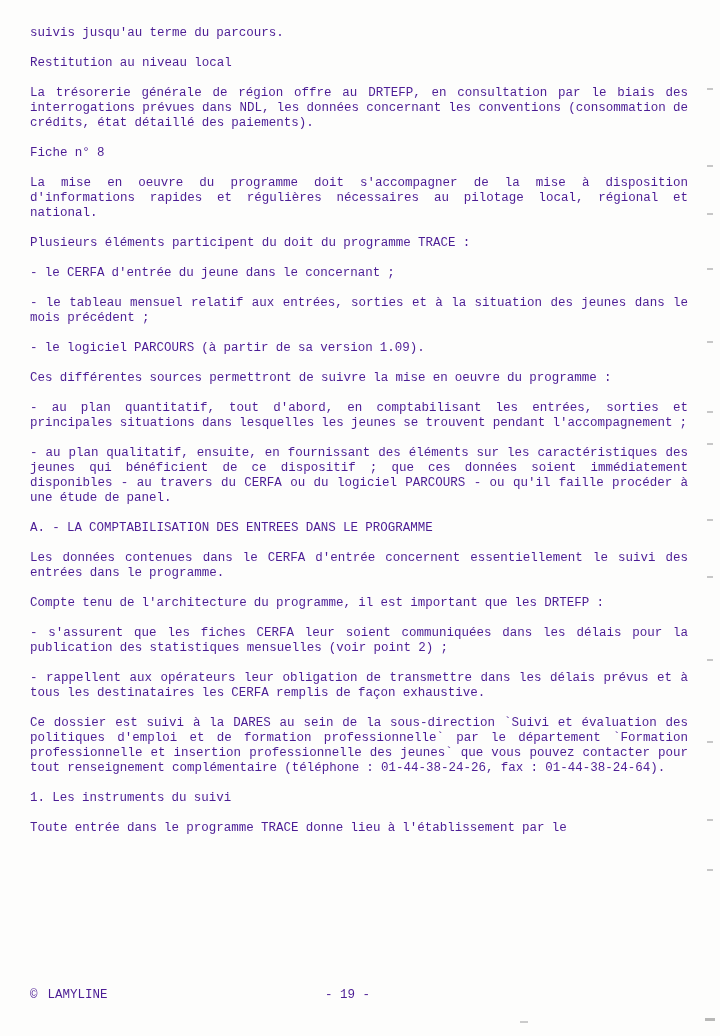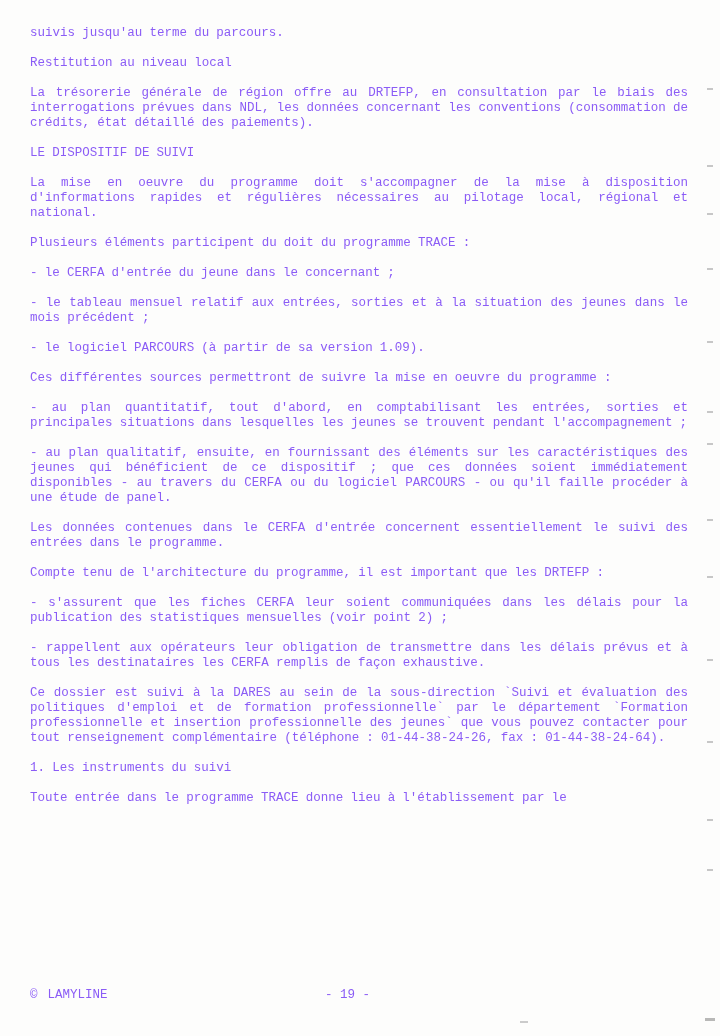--- a/index.html
+++ b/index.html
@@ -7,21 +7,21 @@
     .page {
       position: relative;
       width: 720px;
       height: 1036px;
       margin: 0 auto;
       background: #fdfdfc;
       overflow: hidden;
       font-family: "Liberation Mono", "DejaVu Sans Mono", monospace;
       font-size: 12.5px;
       line-height: 15px;
-      color: #8b5cf6;
+      color: #4c1d95;
     }
     .content {
       position: absolute;
       top: 26px;
       left: 30px;
       right: 32px;
     }
     .content p {
       margin: 0 0 15px 0;
       text-align: justify;
@@ -57,29 +57,30 @@
   </style>
 </head>
 <body>
 
 <div class="page">
 
   <div class="content">
     <p>suivis jusqu'au terme du parcours.</p>
     <p>Restitution au niveau local</p>
     <p>La trésorerie générale de région offre au DRTEFP, en consultation par le biais des interrogations prévues dans NDL, les données concernant les conventions (consommation de crédits, état détaillé des paiements).</p>
-    <p>LE DISPOSITIF DE SUIVI</p>
+    <p>Fiche n° 8</p>
     <p>La mise en oeuvre du programme doit s'accompagner de la mise à disposition d'informations rapides et régulières nécessaires au pilotage local, régional et national.</p>
     <p>Plusieurs éléments participent du doit du programme TRACE :</p>
     <p>- le CERFA d'entrée du jeune dans le concernant ;</p>
     <p>- le tableau mensuel relatif aux entrées, sorties et à la situation des jeunes dans le mois précédent ;</p>
     <p>- le logiciel PARCOURS (à partir de sa version 1.09).</p>
     <p>Ces différentes sources permettront de suivre la mise en oeuvre du programme :</p>
     <p>- au plan quantitatif, tout d'abord, en comptabilisant les entrées, sorties et principales situations dans lesquelles les jeunes se trouvent pendant l'accompagnement ;</p>
     <p>- au plan qualitatif, ensuite, en fournissant des éléments sur les caractéristiques des jeunes qui bénéficient de ce dispositif ; que ces données soient immédiatement disponibles - au travers du CERFA ou du logiciel PARCOURS - ou qu'il faille procéder à une étude de panel.</p>
+    <p>A. - LA COMPTABILISATION DES ENTREES DANS LE PROGRAMME</p>
     <p>Les données contenues dans le CERFA d'entrée concernent essentiellement le suivi des entrées dans le programme.</p>
     <p>Compte tenu de l'architecture du programme, il est important que les DRTEFP :</p>
     <p>- s'assurent que les fiches CERFA leur soient communiquées dans les délais pour la publication des statistiques mensuelles (voir point 2) ;</p>
     <p>- rappellent aux opérateurs leur obligation de transmettre dans les délais prévus et à tous les destinataires les CERFA remplis de façon exhaustive.</p>
     <p>Ce dossier est suivi à la DARES au sein de la sous-direction `Suivi et évaluation des politiques d'emploi et de formation professionnelle` par le département `Formation professionnelle et insertion professionnelle des jeunes` que vous pouvez contacter pour tout renseignement complémentaire (téléphone : 01-44-38-24-26, fax : 01-44-38-24-64).</p>
     <p>1. Les instruments du suivi</p>
     <p>Toute entrée dans le programme TRACE donne lieu à l'établissement par le</p>
   </div>
 
   <div class="footer">

